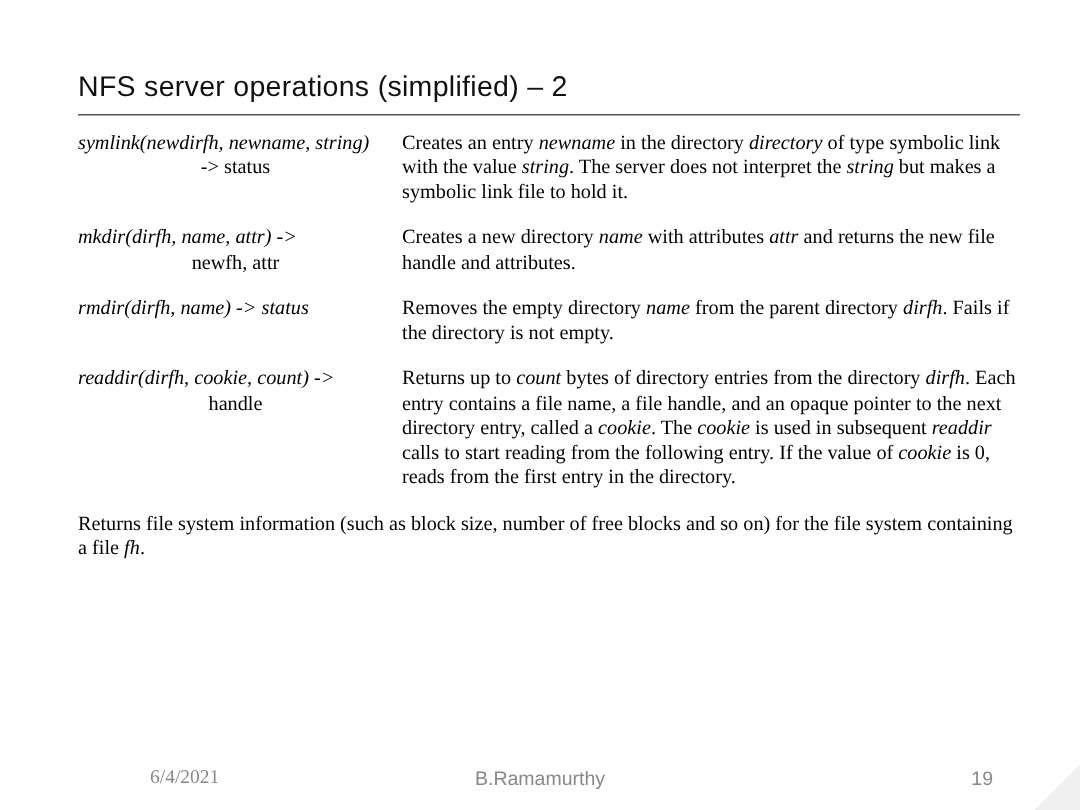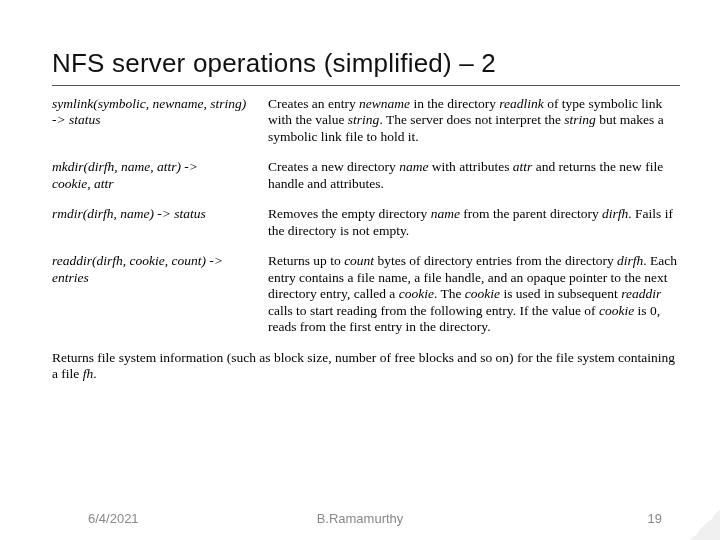--- a/index.html
+++ b/index.html
@@ -14,21 +14,21 @@
   }
   .slide {
     position: relative;
     width: 720px;
     height: 540px;
     box-sizing: border-box;
     padding: 48px 40px 0 52px;
   }
   .title {
     font-family: Verdana, Geneva, sans-serif;
-    font-size: 26px;
+    font-size: 19px;
     font-weight: 400;
     color: #111;
     margin-bottom: 6px;
     letter-spacing: 0.2px;
   }
   .title-rule {
     border: none;
     border-top: 1.5px solid #555;
     width: 628px;
     margin: 4px 0 10px 0;
@@ -48,39 +48,40 @@
     flex: 0 0 210px;
     padding-right: 6px;
   }
   .desc-col {
     flex: 1 1 auto;
   }
   .sig-main {
     font-style: italic;
   }
   .sig-cont {
-    font-style: italic;
+    text-align: center;
   }
   .desc-col em,
   .sig-col em {
   }
   .footer {
     position: absolute;
     left: 0;
     bottom: 22px;
     width: 720px;
     display: flex;
     align-items: center;
     font-family: Verdana, Geneva, sans-serif;
     font-size: 13px;
     color: #888;
   }
   .footer .date {
     position: absolute;
-    left: 88px;
+    left: 100px;
+    font-family: Liberation Serif, serif;
   }
   .footer .author {
     position: absolute;
     left: 0;
     width: 720px;
     text-align: center;
   }
   .footer .pagenum {
     position: absolute;
     right: 58px;
@@ -99,47 +100,47 @@
 
 <div class="slide">
 
   <div class="title">NFS server operations (simplified) – 2</div>
   <hr class="title-rule">
 
   <div class="ops">
 
     <div class="row">
       <div class="sig-col">
-        <div class="sig-main">symlink(symbolic, newname, string)</div>
+        <div class="sig-main">symlink(newdirfh, newname, string)</div>
         <div class="sig-cont">-&gt; status</div>
       </div>
-      <div class="desc-col">Creates an entry <em>newname</em> in the directory <em>readlink</em> of type symbolic link with the value <em>string</em>. The server does not interpret the <em>string</em> but makes a symbolic link file to hold it.</div>
+      <div class="desc-col">Creates an entry <em>newname</em> in the directory <em>directory</em> of type symbolic link with the value <em>string</em>. The server does not interpret the <em>string</em> but makes a symbolic link file to hold it.</div>
     </div>
 
 
     <div class="row">
       <div class="sig-col">
         <div class="sig-main">mkdir(dirfh, name, attr) -&gt;</div>
-        <div class="sig-cont">cookie, attr</div>
+        <div class="sig-cont">newfh, attr</div>
       </div>
       <div class="desc-col">Creates a new directory <em>name</em> with attributes <em>attr</em> and returns the new file handle and attributes.</div>
     </div>
 
     <div class="row">
       <div class="sig-col">
         <div class="sig-main">rmdir(dirfh, name) -&gt; status</div>
         <div class="sig-cont"></div>
       </div>
       <div class="desc-col">Removes the empty directory <em>name</em> from the parent directory <em>dirfh</em>. Fails if the directory is not empty.</div>
     </div>
 
     <div class="row">
       <div class="sig-col">
         <div class="sig-main">readdir(dirfh, cookie, count) -&gt;</div>
-        <div class="sig-cont">entries</div>
+        <div class="sig-cont">handle</div>
       </div>
       <div class="desc-col">Returns up to <em>count</em> bytes of directory entries from the directory <em>dirfh</em>. Each entry contains a file name, a file handle, and an opaque pointer to the next directory entry, called a <em>cookie</em>. The <em>cookie</em> is used in subsequent <em>readdir</em> calls to start reading from the following entry. If the value of <em>cookie</em> is 0, reads from the first entry in the directory.</div>
     </div>
 
     <div class="row">
       <div class="desc-col">Returns file system information (such as block size, number of free blocks and so on) for the file system containing a file <em>fh</em>.</div>
     </div>
 
   </div>
 

